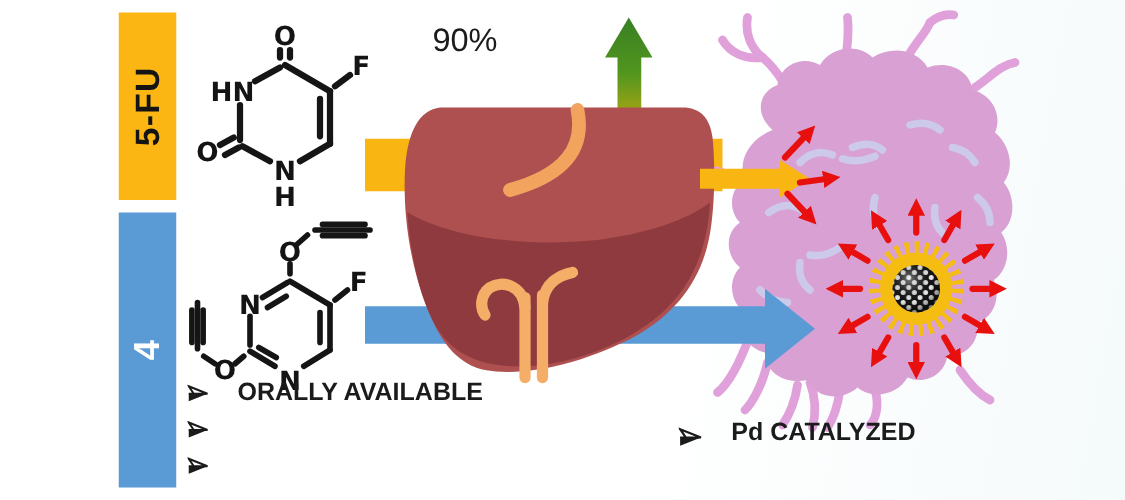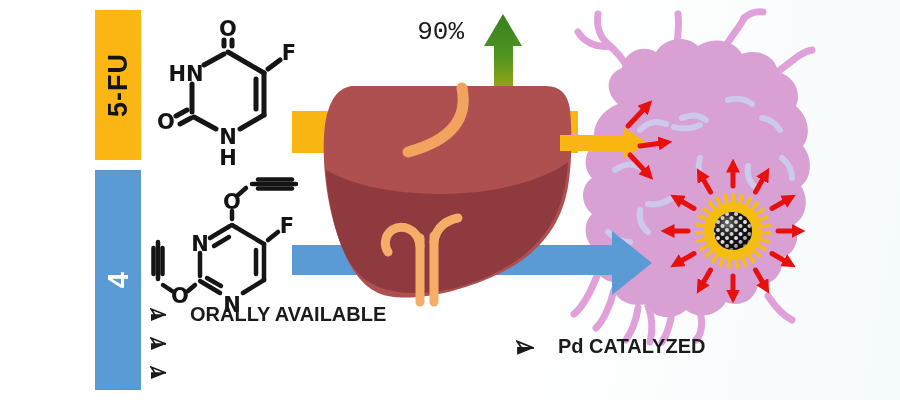--- a/index.html
+++ b/index.html
@@ -14,28 +14,28 @@
   }
   .banner-5fu{left:95px;top:10px;width:46px;height:150px;background:#FBB614;}
   .banner-4{left:95px;top:170px;width:46px;height:220px;background:#5B9BD5;}
   .banner span{
     writing-mode:vertical-rl;transform:rotate(180deg);
     font-weight:bold;letter-spacing:1px;
   }
   .banner-5fu span{font-size:27px;color:#141414;}
   .banner-4 span{font-size:29px;color:#ffffff;}
   .met-label{
-    left:280px;top:16px;width:184px;text-align:right;
-    font-size:26px;color:#1b1b1b;line-height:32px;font-family:Liberation Mono, monospace;
+    left:280px;top:16px;width:184px;text-align:center;
+    font-size:26px;color:#1b1b1b;line-height:32px;
   }
   .benefits{left:150px;top:300px;}
   .b-row{display:flex;align-items:center;height:29px;}
   .b-row svg{margin-right:22px;flex:0 0 auto;}
   .b-text{font-weight:bold;font-size:20px;color:#1b1b1b;white-space:nowrap;}
-  .release{left:516px;top:333px;display:flex;align-items:center;}
+  .release{left:543px;top:333px;display:flex;align-items:flex-end;}
   .release svg{margin-top:4px;margin-right:22px;flex:0 0 auto;}
   .release .b-text{line-height:26px;}
   svg text{font-family:"DejaVu Sans",sans-serif;font-weight:bold;fill:#141414;}
 </style>
 </head>
 <body>
 
 <div class="canvas">
 
   <div class="banner banner-5fu">

